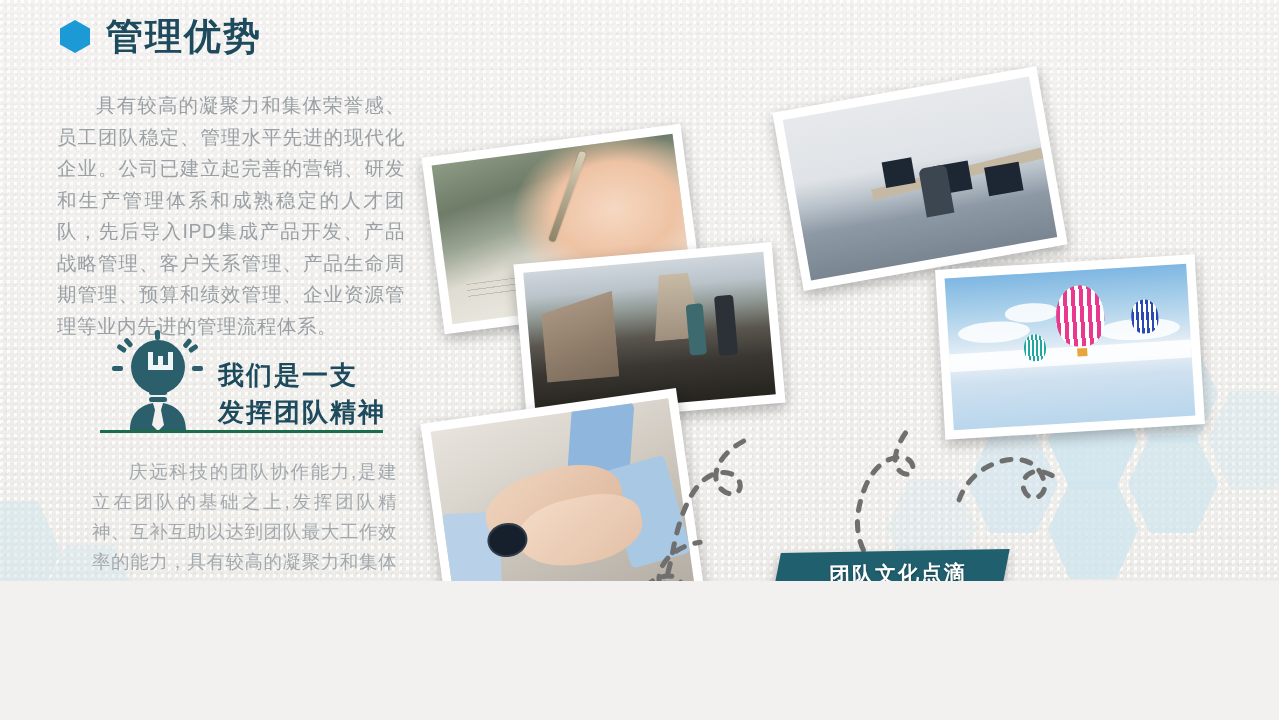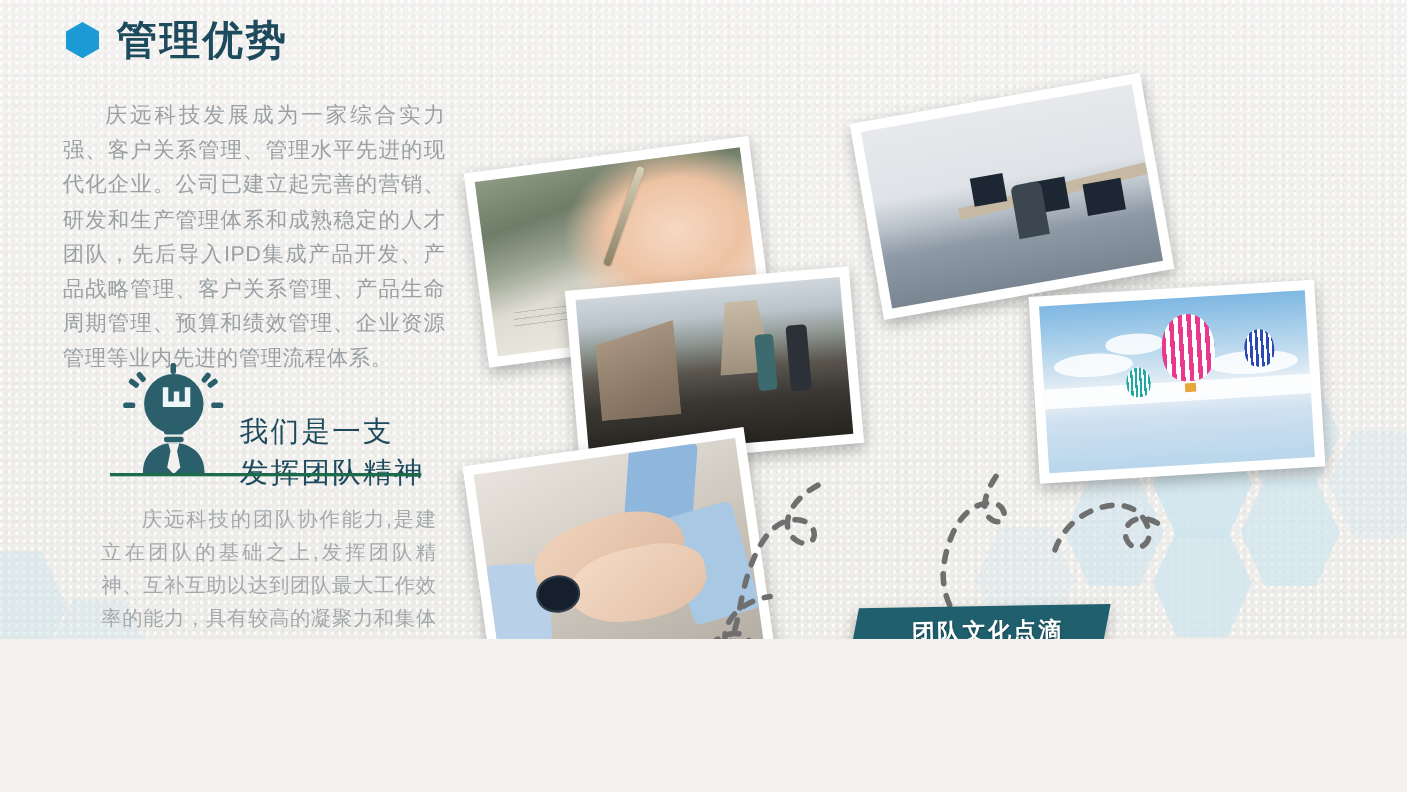--- a/index.html
+++ b/index.html
@@ -50,21 +50,21 @@
     text-align:justify;
   }
   .para-top{left:57px;top:90px;width:348px;text-indent:2em;}
   .para-bottom{left:92px;top:457px;width:305px;text-indent:2em;color:#a3a9ad;font-size:18.5px;line-height:1.62;}
 
   
   .teamblock{position:absolute;left:100px;top:330px;width:290px;height:110px;}
   .bulbicon{position:absolute;left:6px;top:0;width:104px;height:100px;}
   .teamhead{
     position:absolute;left:118px;top:27px;
-    color:#1d4a5c;font-size:26px;font-weight:normal;line-height:1.42;letter-spacing:2px;margin-top:17px;
+    color:#1d4a5c;font-size:26px;font-weight:bold;line-height:1.42;letter-spacing:2px;
   }
   .greenrule{
     position:absolute;left:0;top:100px;width:283px;height:3px;background:#1c6b4a;
   }
 
   
   .collage{position:absolute;left:0;top:0;width:1279px;height:720px;pointer-events:none;}
   .photo{
     position:absolute;background:#fff;padding:9px;
     box-shadow:0 5px 14px rgba(0,0,0,.28);
@@ -163,21 +163,21 @@
     <div class="hex" style="left:-34px;top:588px;width:96px;height:108px;opacity:.45;"></div>
     <div class="hex" style="left:42px;top:632px;width:96px;height:108px;opacity:.3;"></div>
     <div class="hex" style="left:886px;top:476px;width:92px;height:104px;opacity:.3;"></div>
   </div>
 
   <div class="header">
     <div class="hexbullet"></div>
     <div class="title">管理优势</div>
   </div>
 
-  <div class="para para-top">庆远科技发展成为一家综合实力强、客户关系管理、管理水平先进的现代化企业。公司已建立起完善的营销、研发和生产管理体系和成熟稳定的人才团队，先后导入IPD集成产品开发、产品战略管理、客户关系管理、产品生命周期管理、预算和绩效管理、企业资源管理等业内先进的管理流程体系。</div>
+  <div class="para para-top">具有较高的凝聚力和集体荣誉感、员工团队稳定、管理水平先进的现代化企业。公司已建立起完善的营销、研发和生产管理体系和成熟稳定的人才团队，先后导入IPD集成产品开发、产品战略管理、客户关系管理、产品生命周期管理、预算和绩效管理、企业资源管理等业内先进的管理流程体系。</div>
 
   <div class="teamblock">
     <svg class="bulbicon" viewBox="0 0 104 100">
       <g fill="#2a5f6b">
         <rect x="49" y="0" width="5" height="10" rx="2"></rect>
         <rect x="20" y="8" width="5" height="10" rx="2" transform="rotate(-40 22 13)"></rect>
         <rect x="79" y="8" width="5" height="10" rx="2" transform="rotate(40 81 13)"></rect>
         <rect x="6" y="36" width="11" height="5" rx="2"></rect>
         <rect x="86" y="36" width="11" height="5" rx="2"></rect>
         <rect x="11" y="16" width="10" height="5" rx="2" transform="rotate(35 16 18)"></rect>

